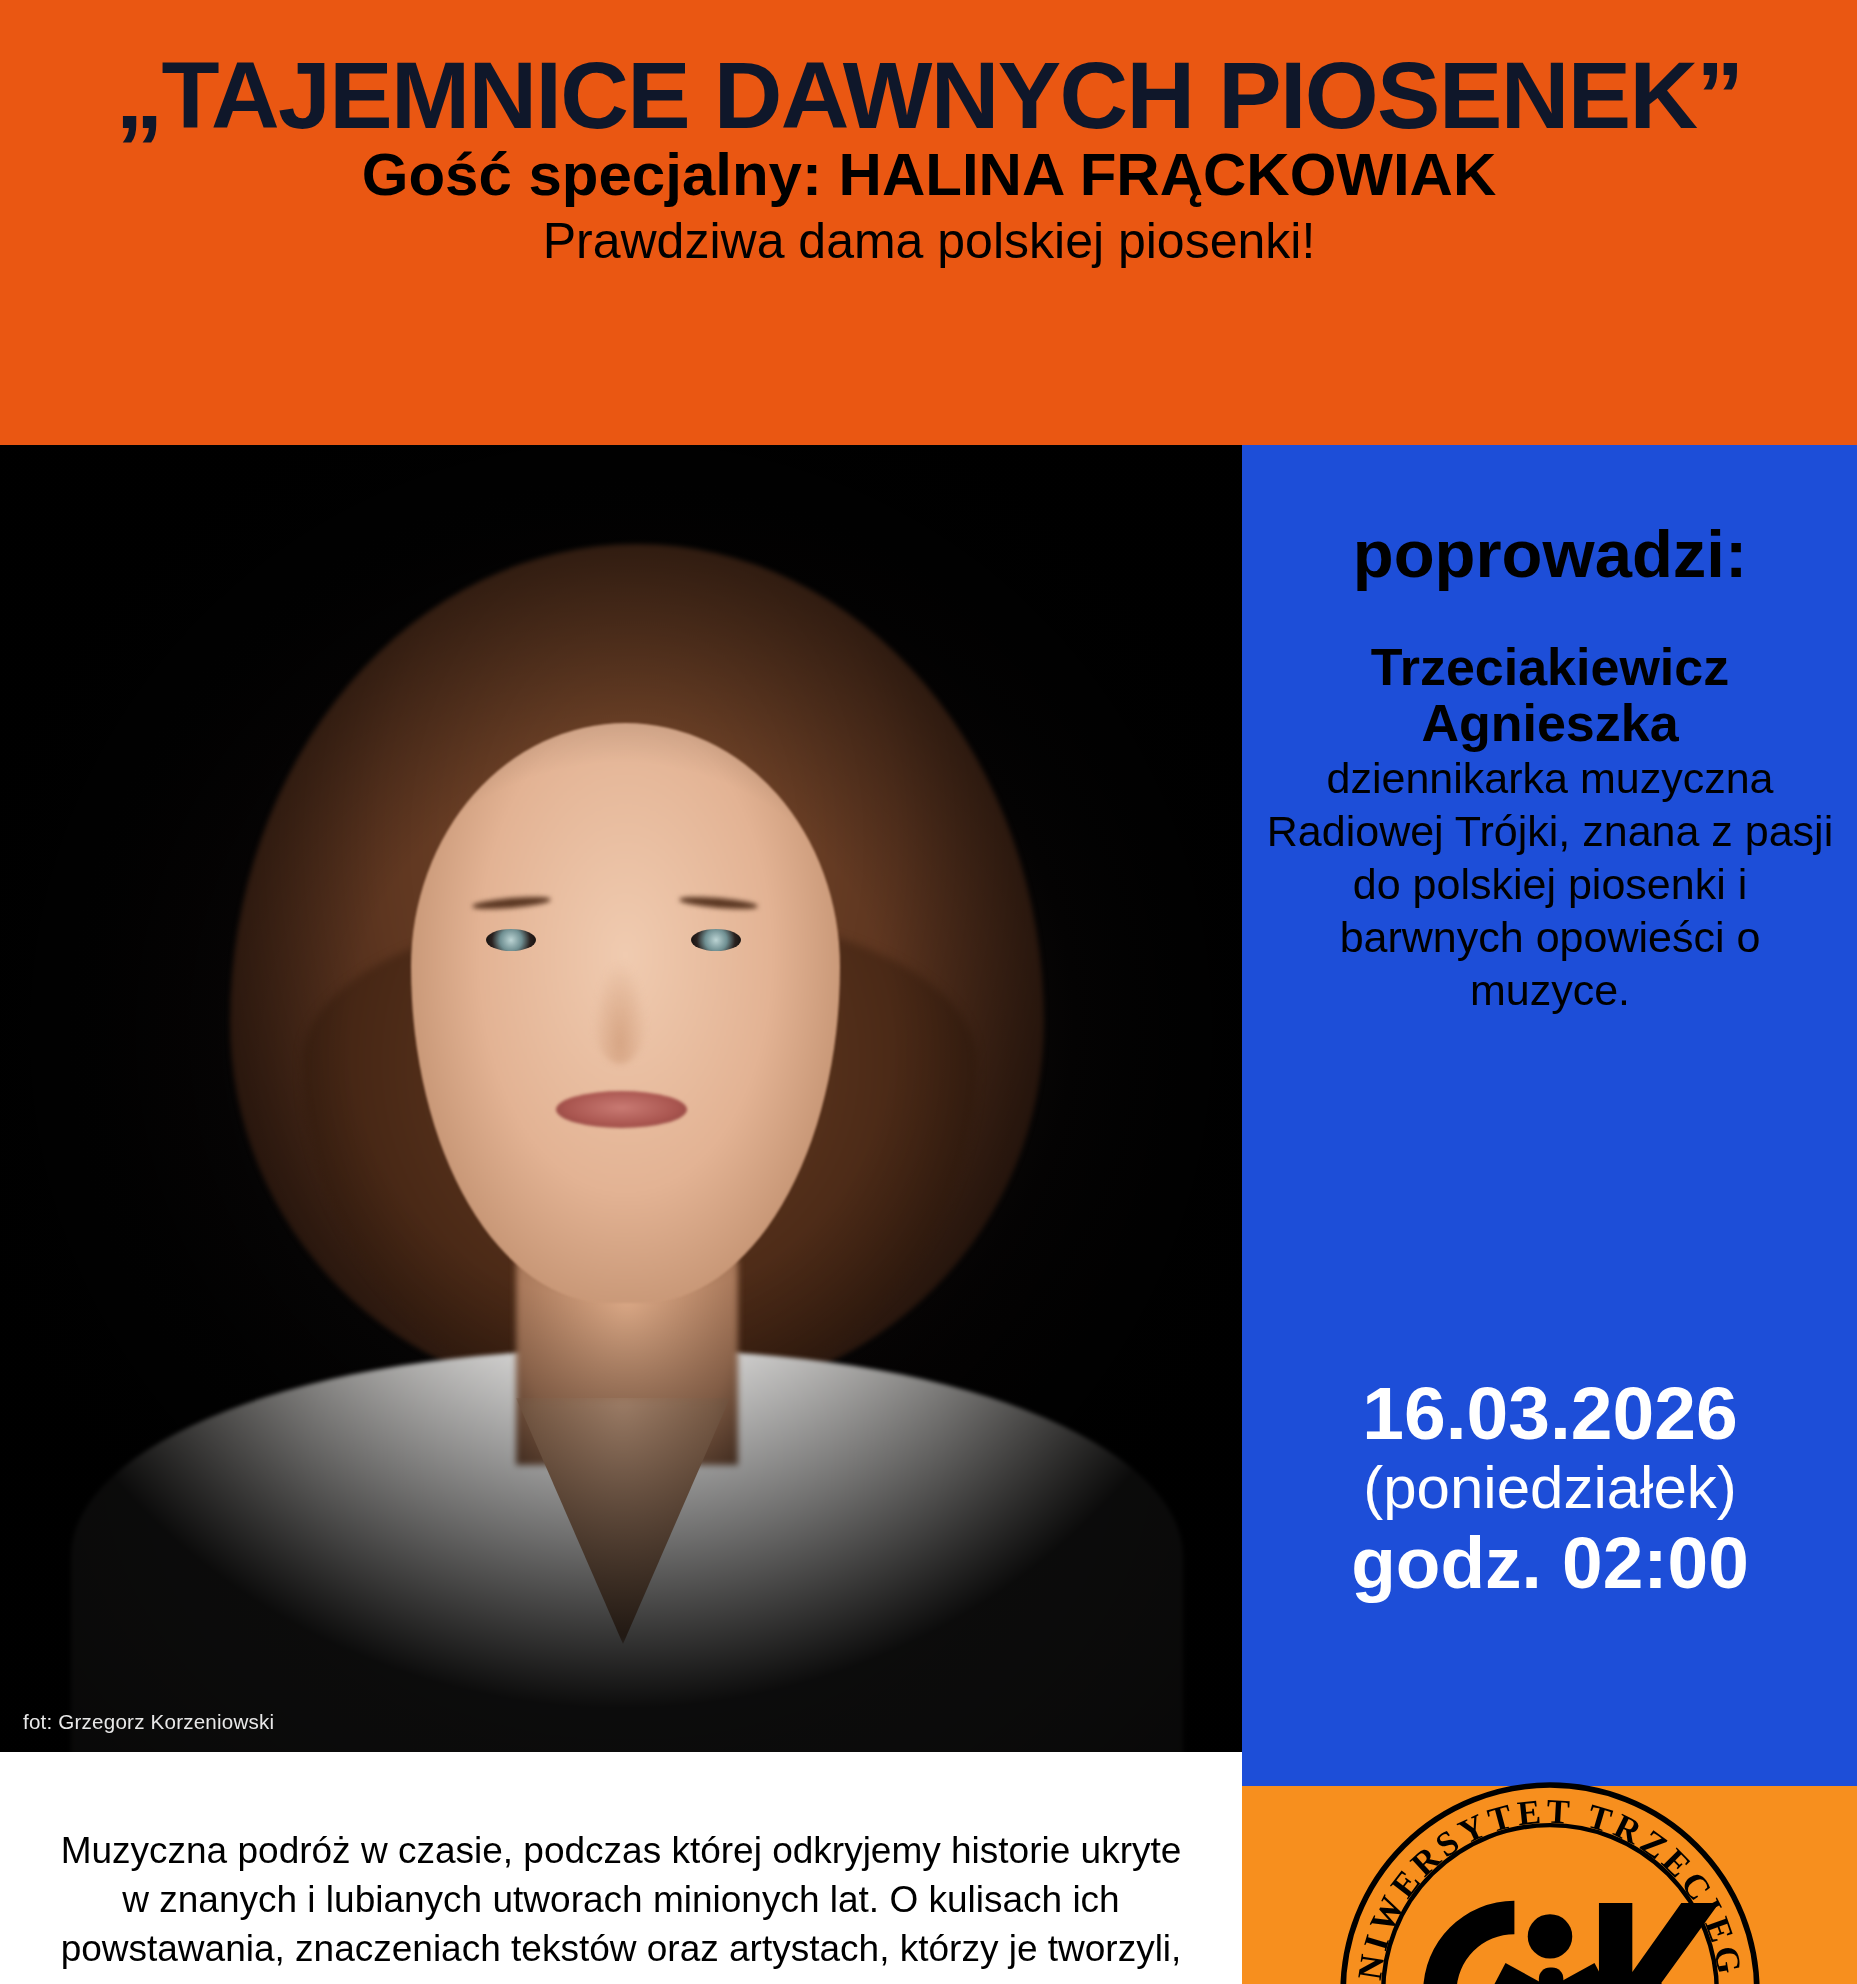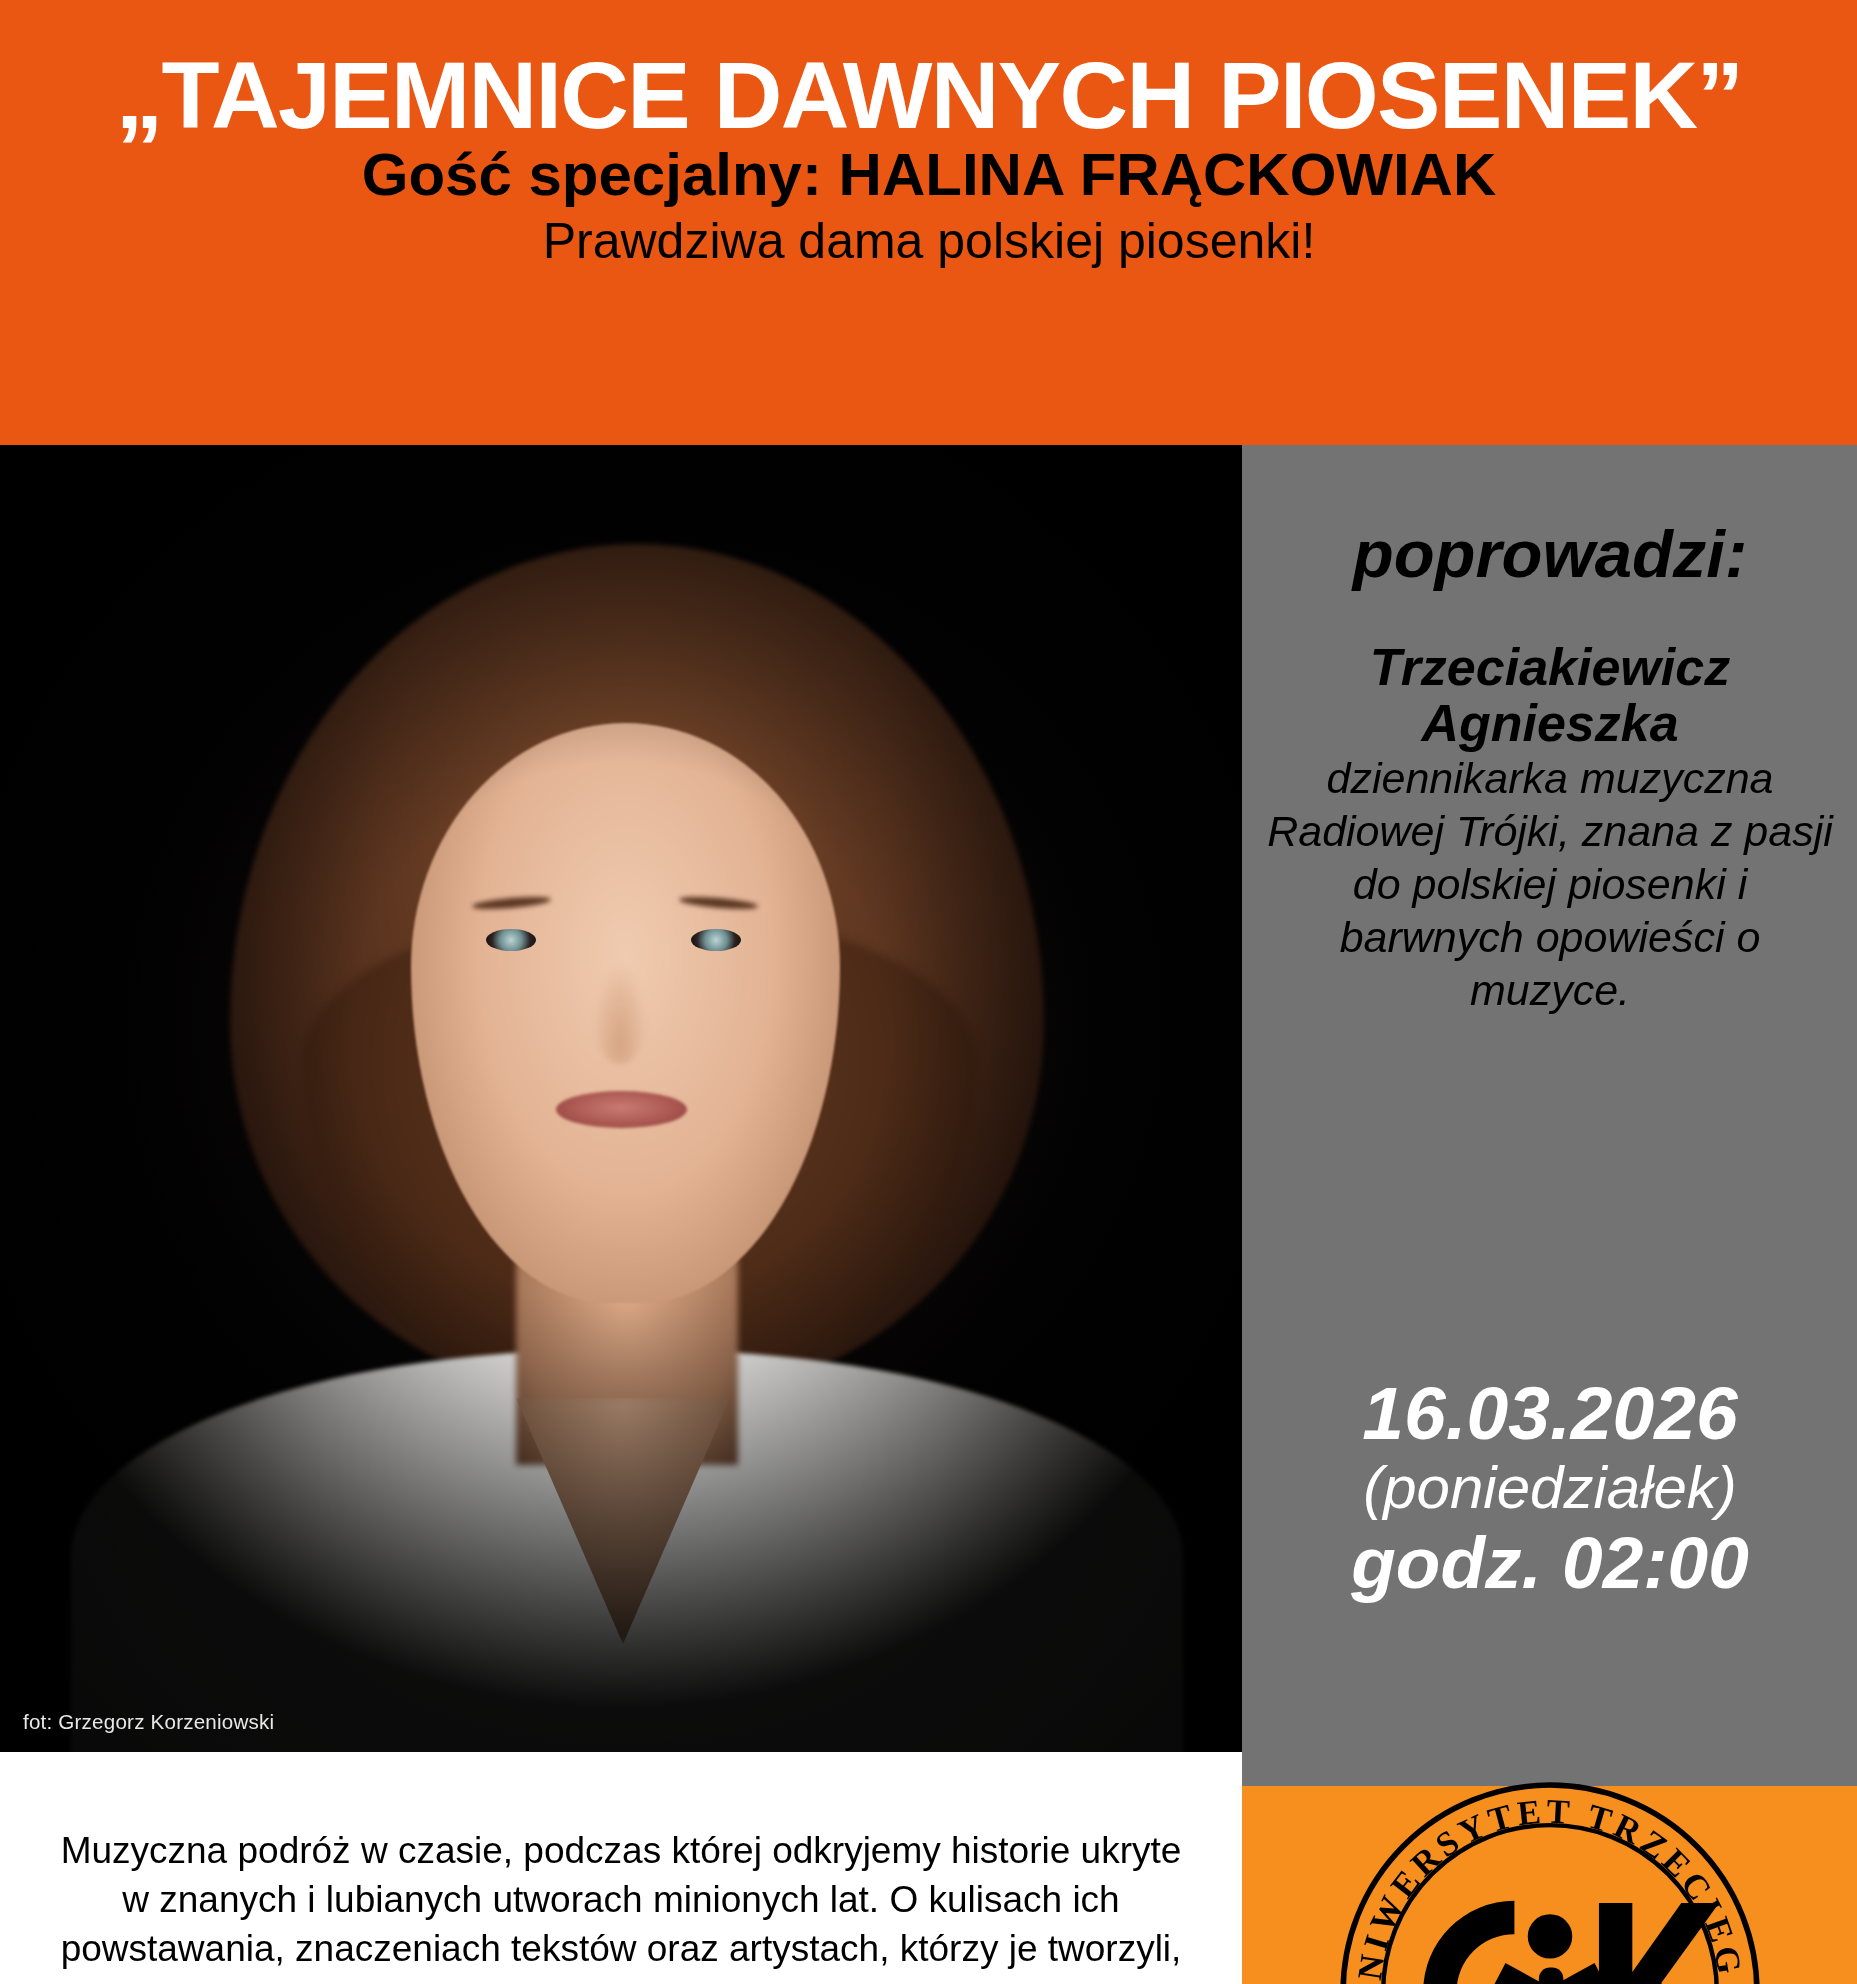--- a/index.html
+++ b/index.html
@@ -30,21 +30,21 @@
     flex-direction: column;
     align-items: center;
     justify-content: flex-start;
     box-sizing: border-box;
     padding-top: 48px;
   }
   .header-title {
     font-size: 95px;
     font-weight: 900;
     letter-spacing: -1.6px;
-    color: #ffffff;
+    color: #0f172a;
     line-height: 1.0;
     text-align: center;
     white-space: nowrap;
   }
   .header-sub1 {
     font-size: 60px;
     font-weight: 700;
     color: #000000;
     line-height: 1.05;
     text-align: center;
@@ -197,26 +197,25 @@
     font-weight: 400;
     letter-spacing: 0.2px;
   }
 
   .side {
     position: absolute;
     left: 1242px;
     top: 0;
     width: 616px;
     height: 1341px;
-    background: #737373;
+    background: #1d4ed8;
     box-sizing: border-box;
     padding: 0 20px;
     color: #000000;
     text-align: center;
-    font-style: italic;
   }
   .side-lead {
     margin-top: 75px;
     font-size: 67px;
     font-weight: 800;
     line-height: 1.0;
     white-space: nowrap;
   }
   .host-name {
     margin-top: 52px;

